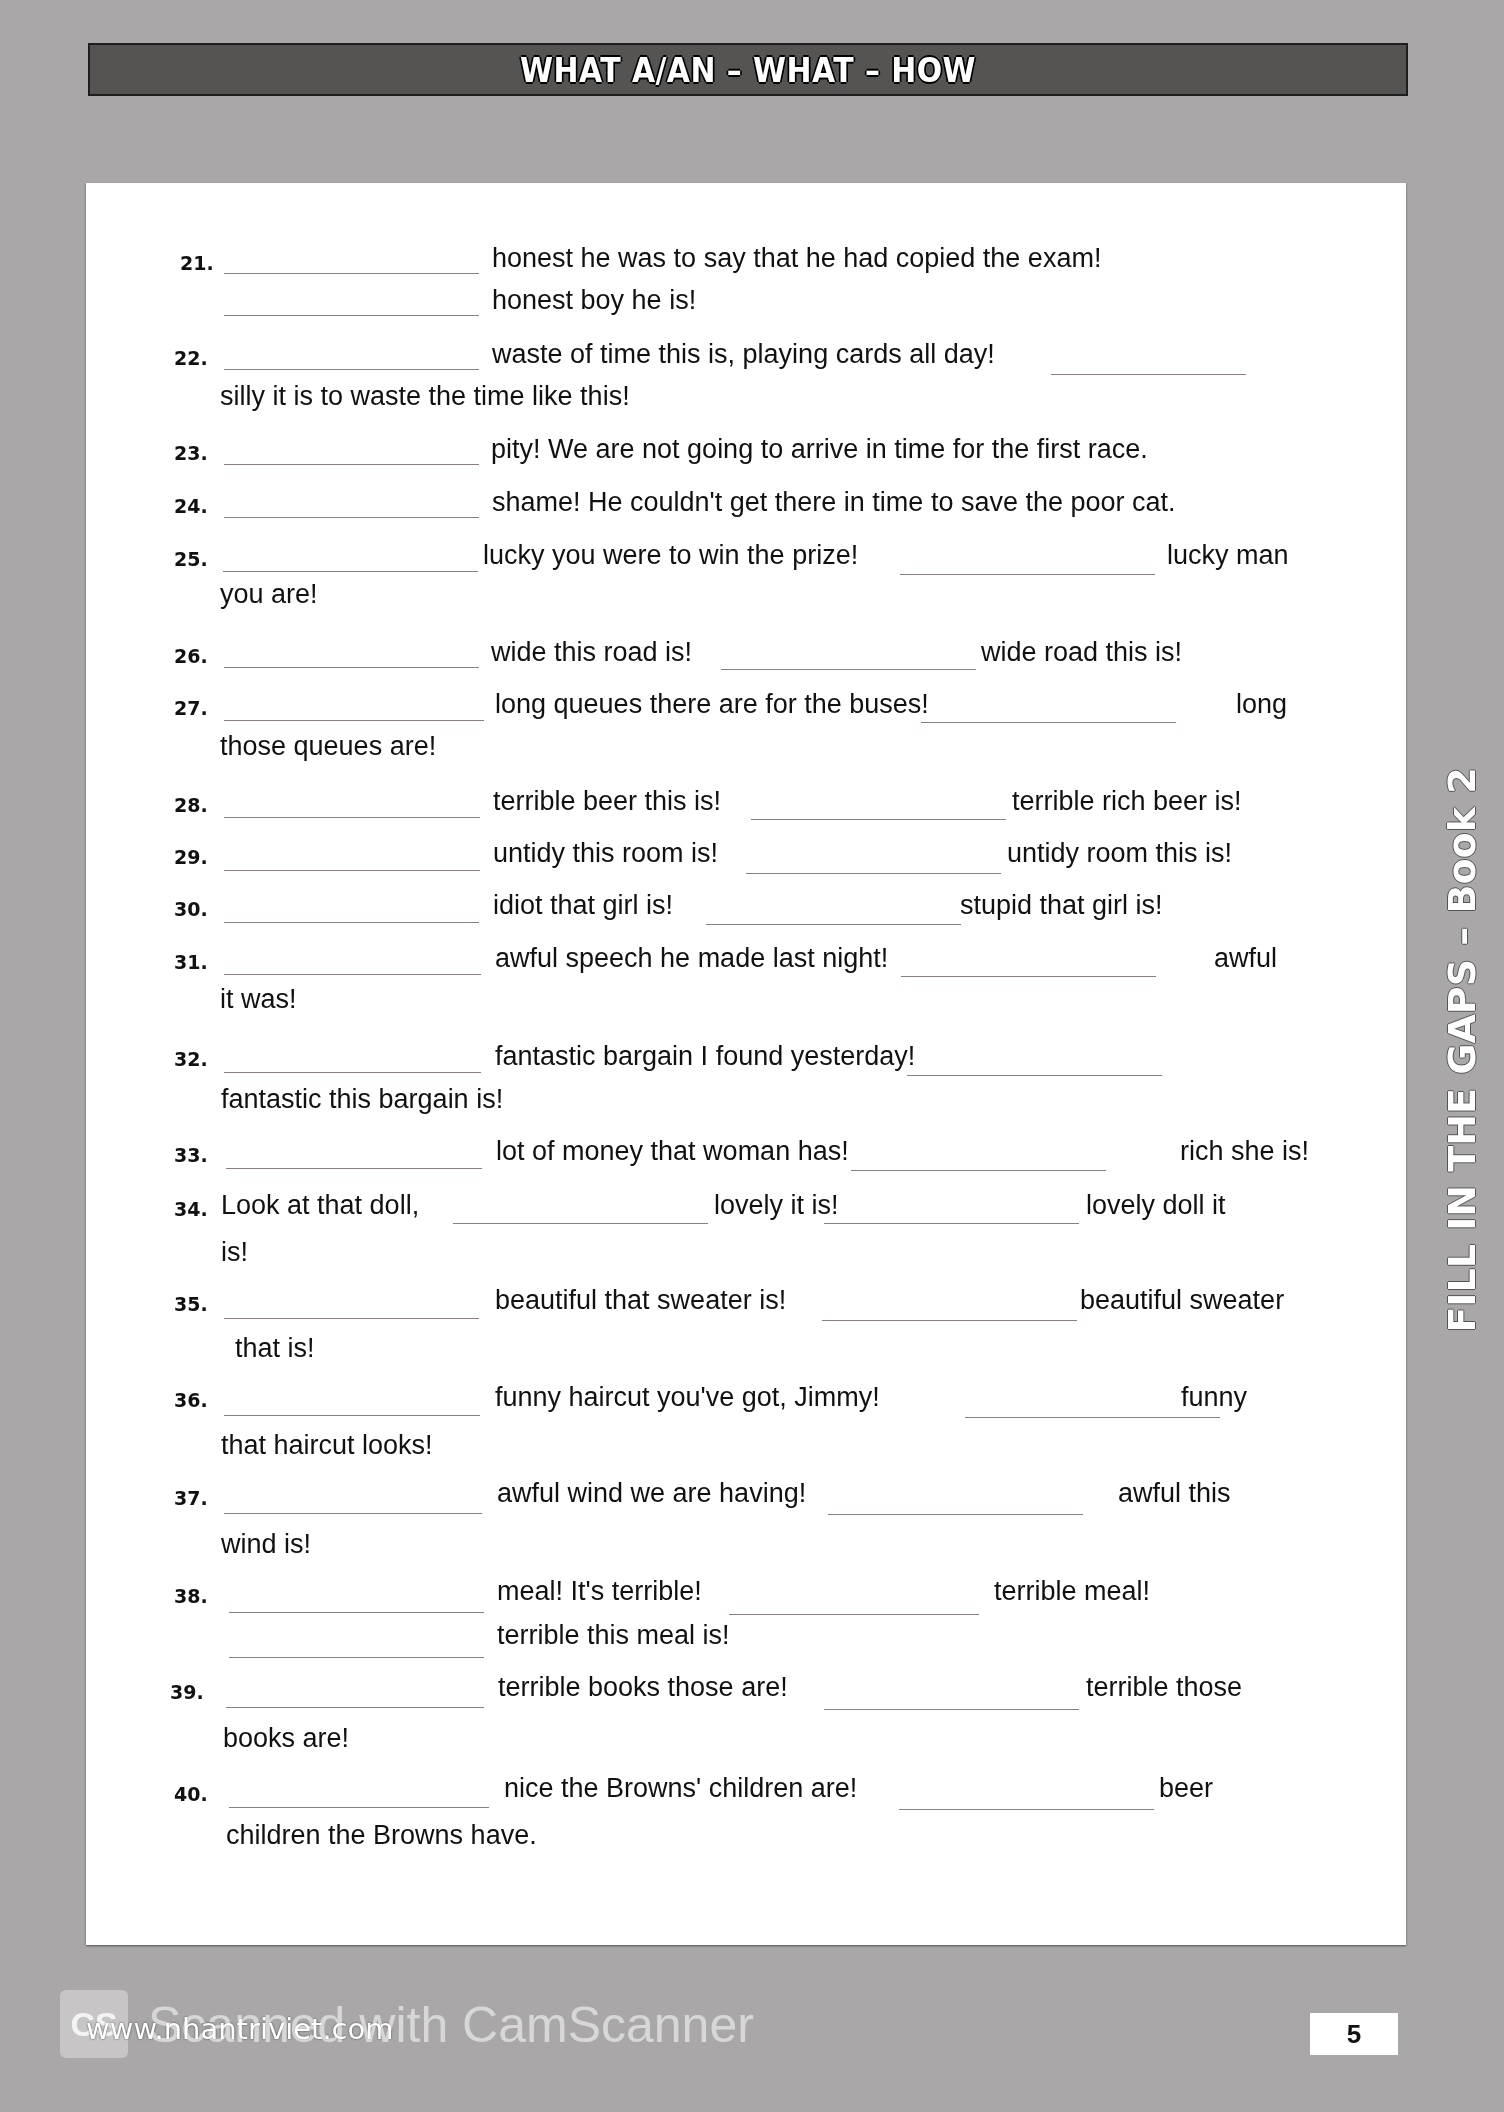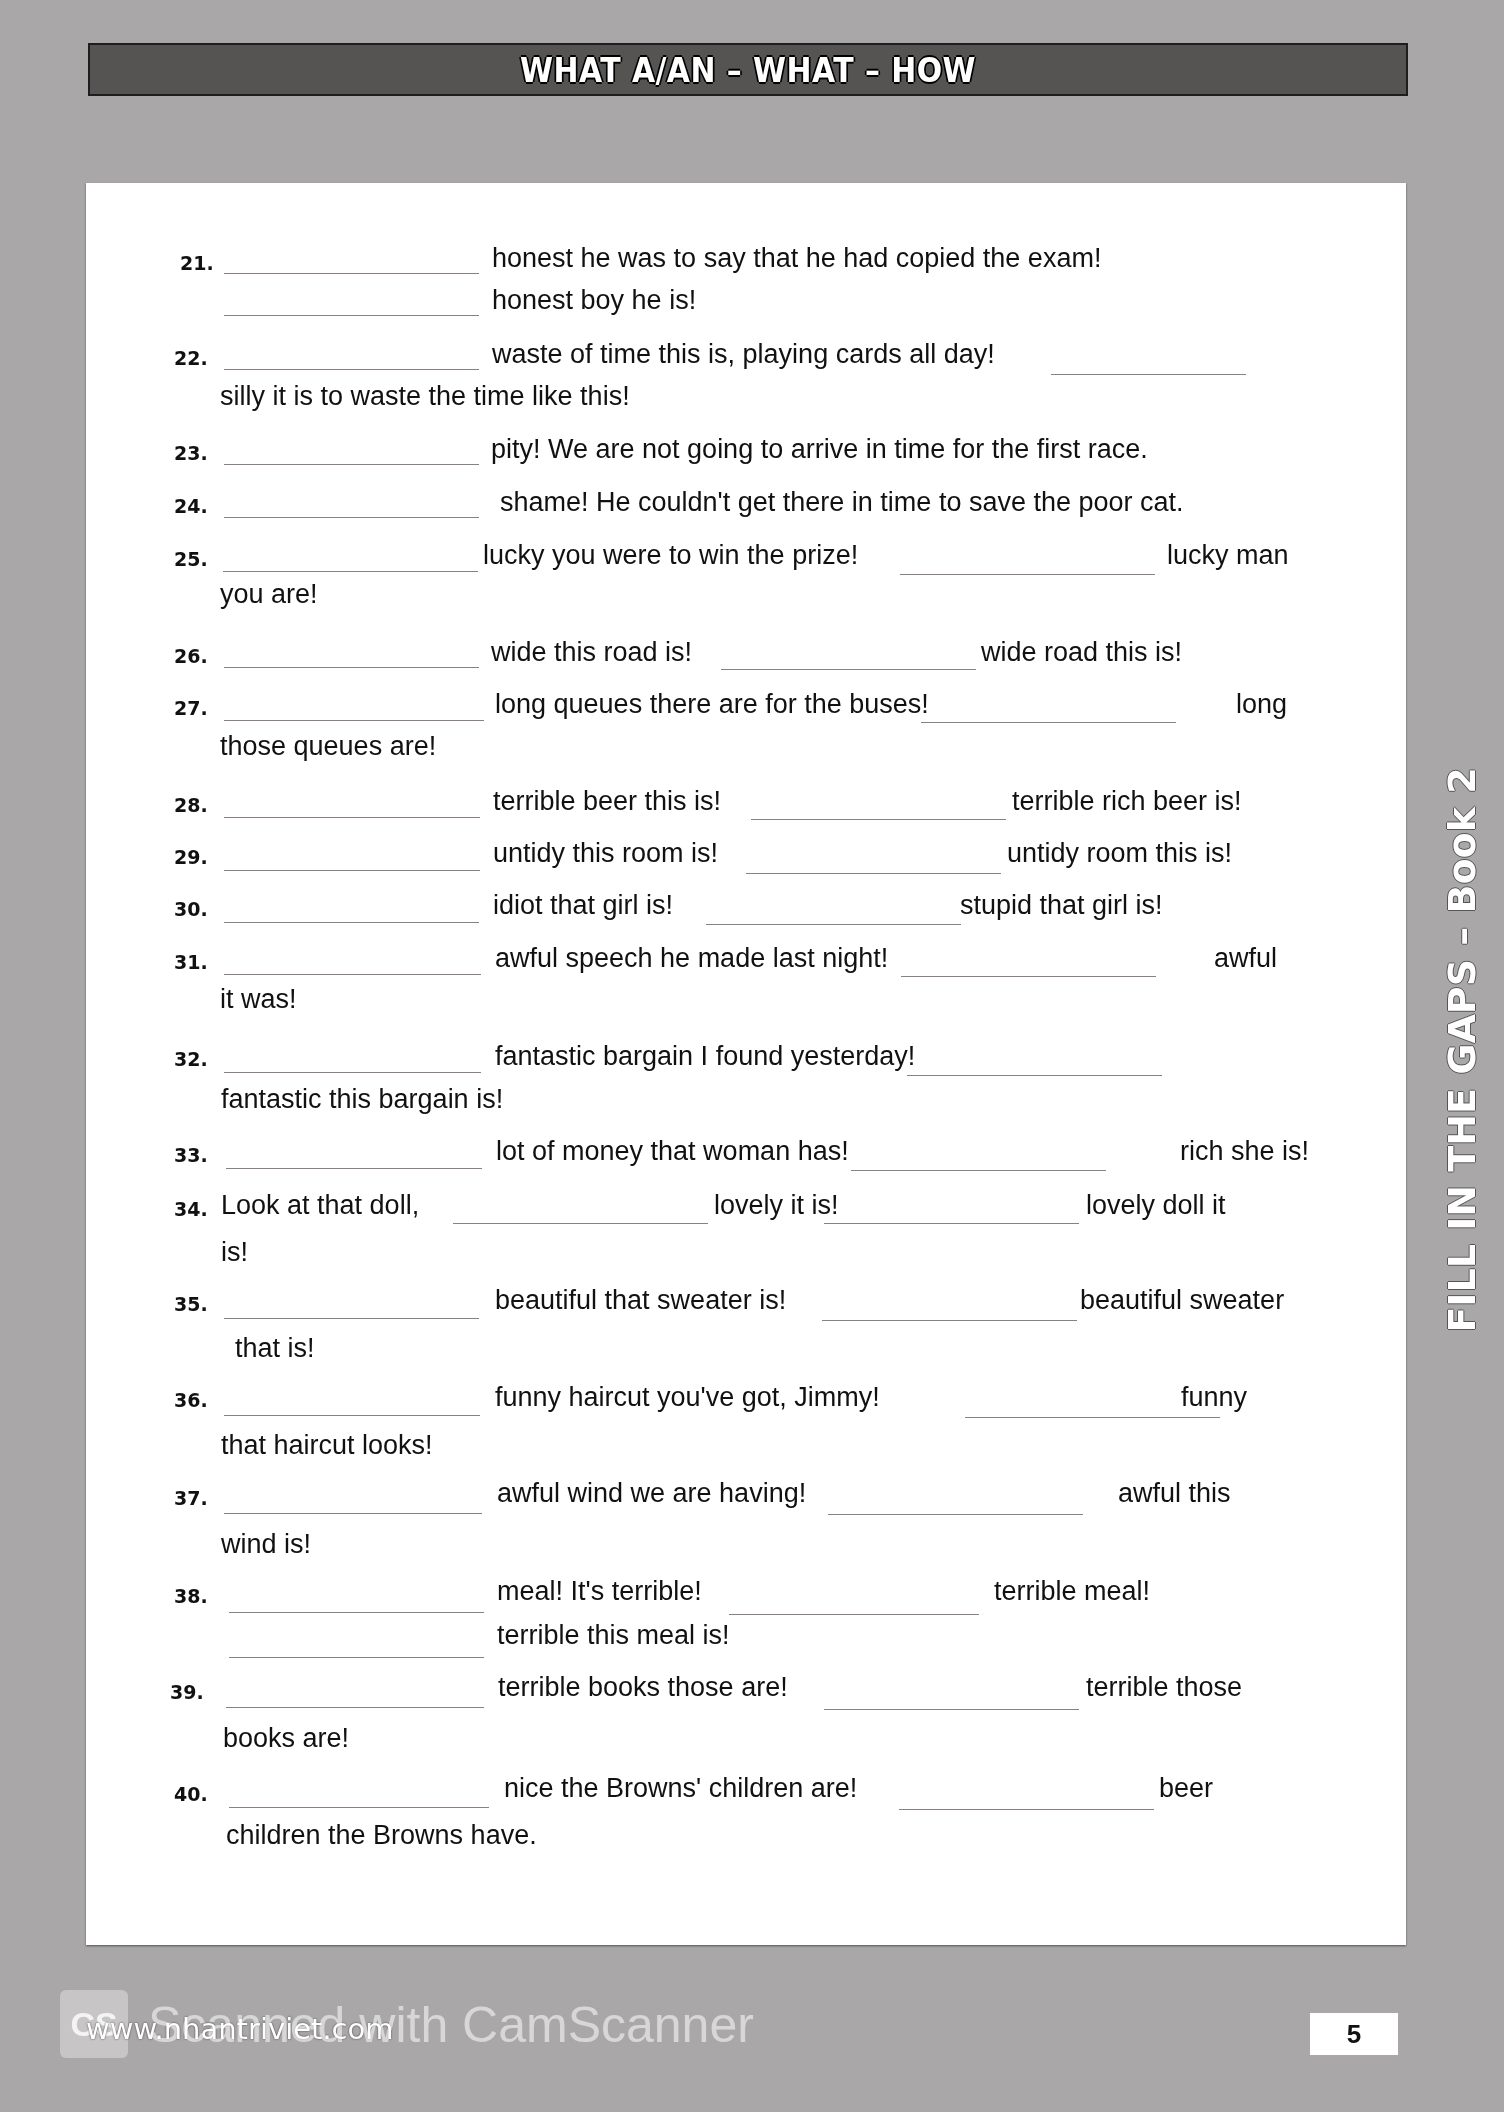--- a/index.html
+++ b/index.html
@@ -98,21 +98,21 @@
 
   <div>
     <span class="num" style="left:88px;top:250px;">23.</span>
     <span class="blank" style="left:138px;top:281px;width:255px;"></span>
     <span class="line" style="left:405px;top:248px;">pity! We are not going to arrive in time for the first race.</span>
   </div>
 
   <div>
     <span class="num" style="left:88px;top:303px;">24.</span>
     <span class="blank" style="left:138px;top:334px;width:255px;"></span>
-    <span class="line" style="left:406px;top:301px;margin-left:8px;">shame! He couldn't get there in time to save the poor cat.</span>
+    <span class="line" style="left:406px;top:301px;">shame! He couldn't get there in time to save the poor cat.</span>
   </div>
 
   <div>
     <span class="num" style="left:88px;top:356px;">25.</span>
     <span class="blank" style="left:137px;top:388px;width:255px;"></span>
     <span class="line" style="left:397px;top:354px;">lucky you were to win the prize!</span>
     <span class="blank" style="left:814px;top:391px;width:255px;"></span>
     <span class="line" style="left:1081px;top:354px;">lucky man</span>
     <span class="line" style="left:134px;top:393px;">you are!</span>
   </div>

